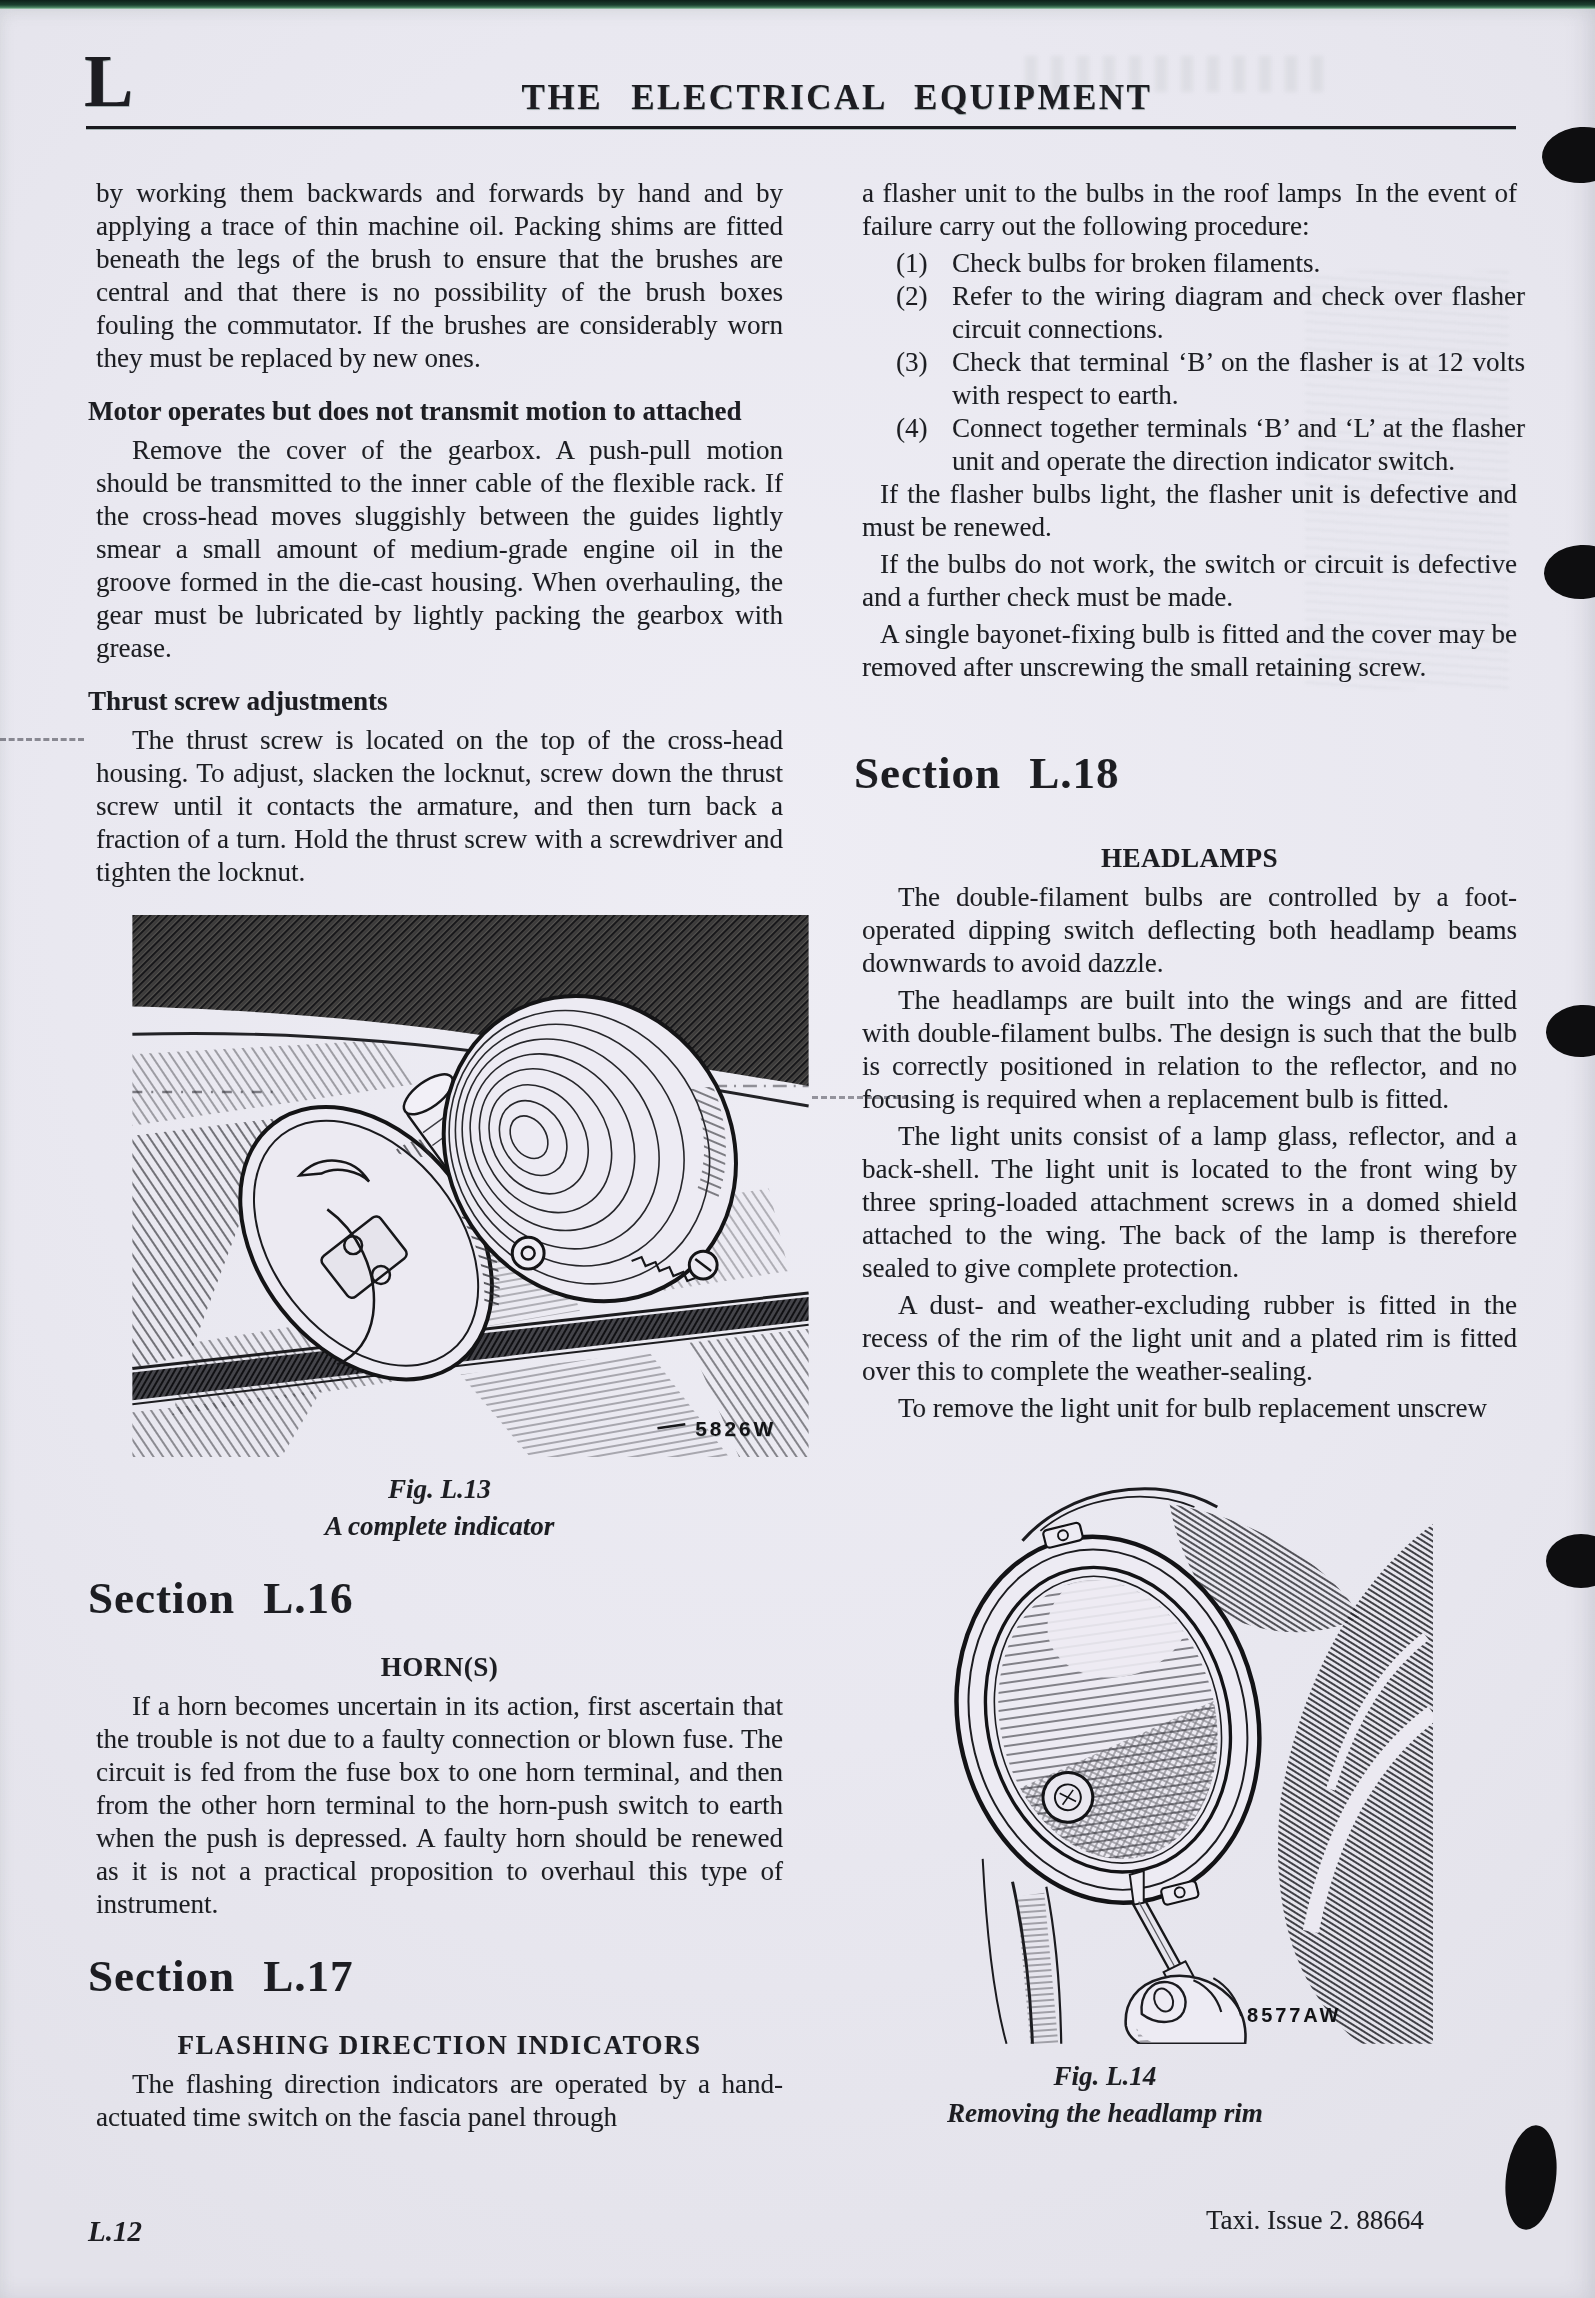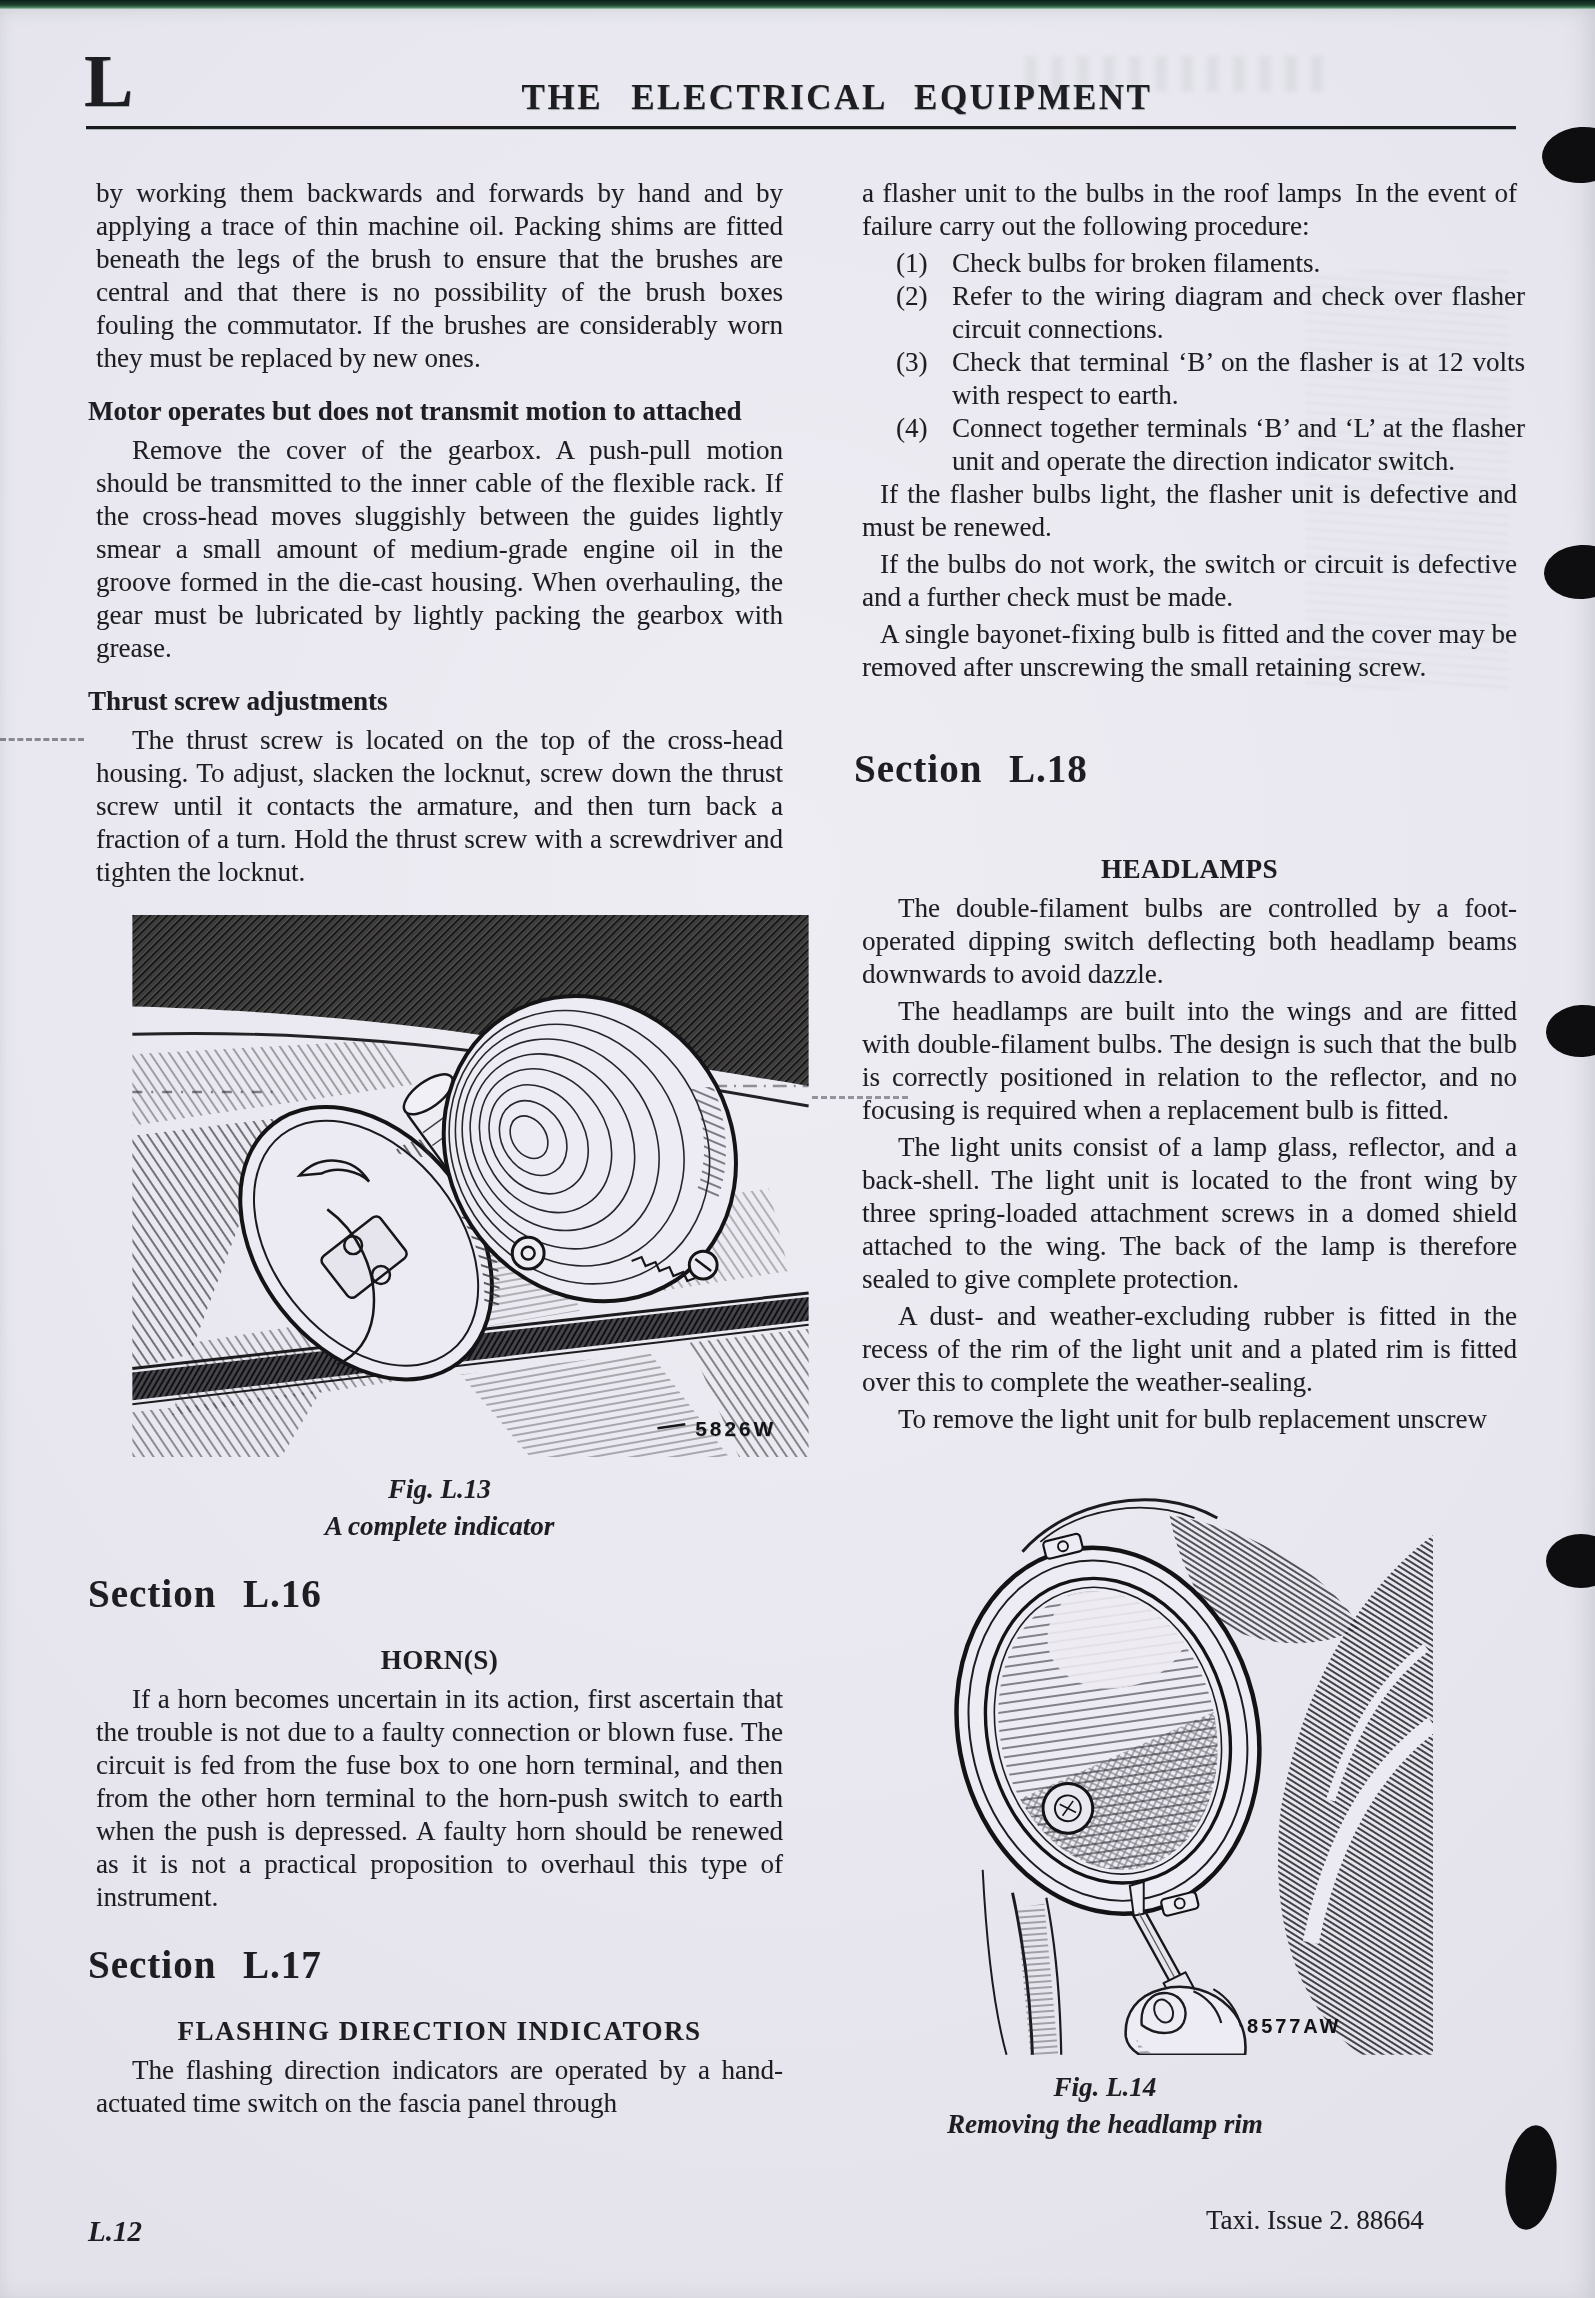--- a/index.html
+++ b/index.html
@@ -20,21 +20,21 @@
     text-shadow:0.5px 0.5px 0.7px rgba(10,50,35,.35);}
   .head-rule{position:absolute;left:86px;top:126px;width:1430px;height:3px;background:#1a1a1f;
     box-shadow:0 1px 0 rgba(20,70,50,.3);}
   .col{position:absolute;top:177px;font-size:27px;line-height:33px;text-align:justify;
     text-shadow:0.4px 0.4px 0.5px rgba(15,55,40,.22);}
   .col-left{left:88px;width:703px;}
   .col-right{left:854px;width:671px;}
   .para{margin:0 8px 4px;}
   .indent{text-indent:36px;}
   .run-head{font-weight:bold;text-align:left;margin:20px 0 6px;}
-  .section-head{font-size:39px;font-weight:bold;text-align:left;letter-spacing:1px;word-spacing:16px;
+  .section-head{font-size:45px;font-weight:bold;text-align:left;letter-spacing:1px;word-spacing:16px;
     margin:28px 0 0;line-height:1.2;}
   .sub-head{font-weight:bold;text-align:center;letter-spacing:0.5px;margin:26px 0 6px;}
   .sub-head.wide{letter-spacing:1.5px;}
   .fig-box{position:relative;}
   .fig13-box{margin:26px 0 0 44px;width:677px;height:542px;}
   .fig14-box{margin:44px 0 0 77px;width:502px;height:575px;}
   .fig-cap1{text-align:center;font-style:italic;font-weight:600;margin:16px 0 0;}
   .fig-cap2{text-align:center;font-style:italic;font-weight:bold;margin:4px 0 0;}
   .fig14-caps{width:502px;margin-left:77px;}
   .vlist{margin:0;padding-left:42px;}
@@ -200,21 +200,21 @@
         <span class="vnum">(4)</span>
         <span class="vtext">Connect together terminals ‘B’ and ‘L’ at the flasher unit and operate the direction indicator switch.</span>
       </div>
     </div>
 
     <p class="para" style="text-indent:18px">If the flasher bulbs light, the flasher unit is defective and must be renewed.</p>
     <p class="para" style="text-indent:18px">If the bulbs do not work, the switch or circuit is defective and a further check must be made.</p>
     <p class="para" style="text-indent:18px">A single bayonet-fixing bulb is fitted and the cover may be removed after unscrewing the small retaining screw.</p>
 
     <p class="section-head" style="margin-top:62px">Section L.18</p>
-    <p class="sub-head" style="margin-top:60px">HEADLAMPS</p>
+    <p class="sub-head" style="margin-top:42px">HEADLAMPS</p>
 
     <p class="para indent">The double-filament bulbs are controlled by a foot-operated dipping switch deflecting both headlamp beams downwards to avoid dazzle.</p>
     <p class="para indent">The headlamps are built into the wings and are fitted with double-filament bulbs. The design is such that the bulb is correctly positioned in relation to the reflector, and no focusing is required when a replacement bulb is fitted.</p>
     <p class="para indent">The light units consist of a lamp glass, reflector, and a back-shell. The light unit is located to the front wing by three spring-loaded attachment screws in a domed shield attached to the wing. The back of the lamp is therefore sealed to give complete protection.</p>
     <p class="para indent">A dust- and weather-excluding rubber is fitted in the recess of the rim of the light unit and a plated rim is fitted over this to complete the weather-sealing.</p>
     <p class="para indent">To remove the light unit for bulb replacement unscrew</p>
 
     <div class="fig-box fig14-box">
       <svg width="502" height="575" viewBox="0 0 505 578" style="font-size:27.5px">
         <defs>

